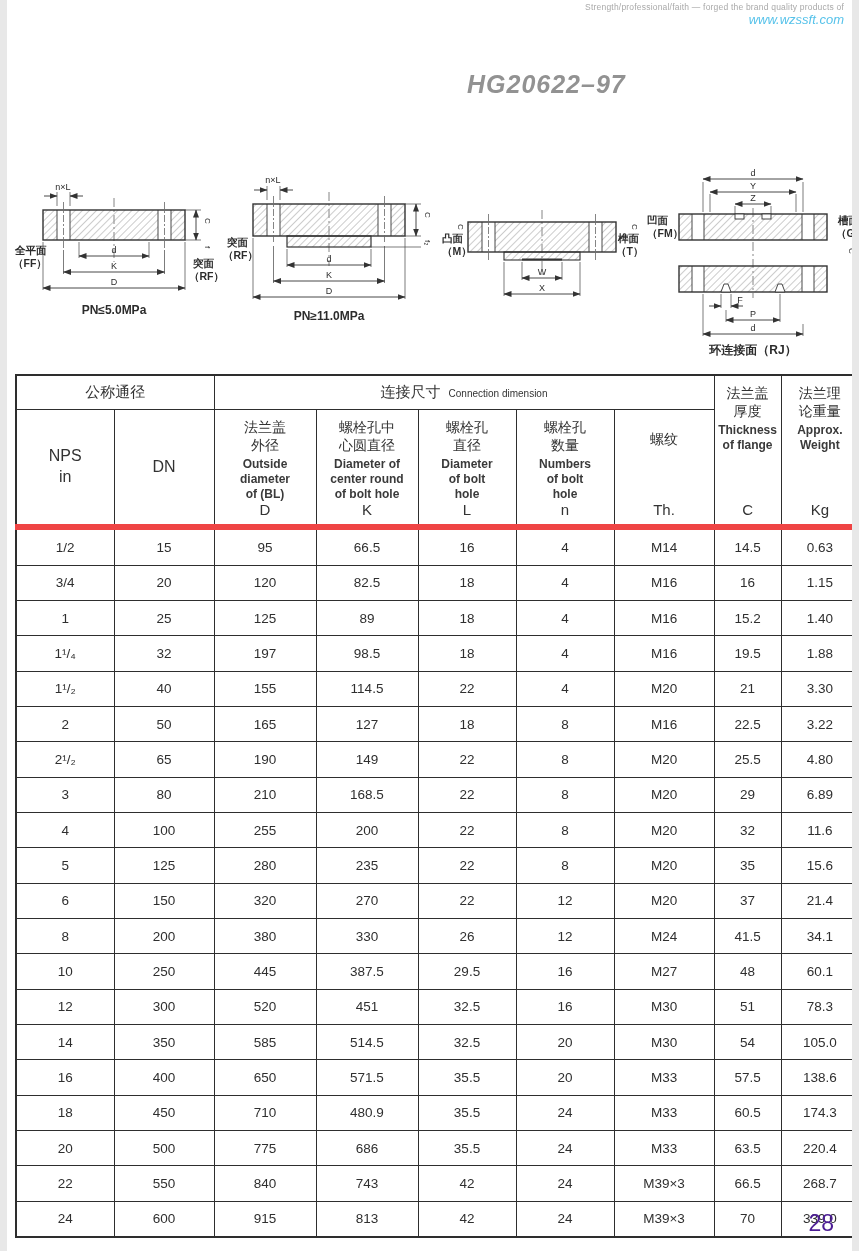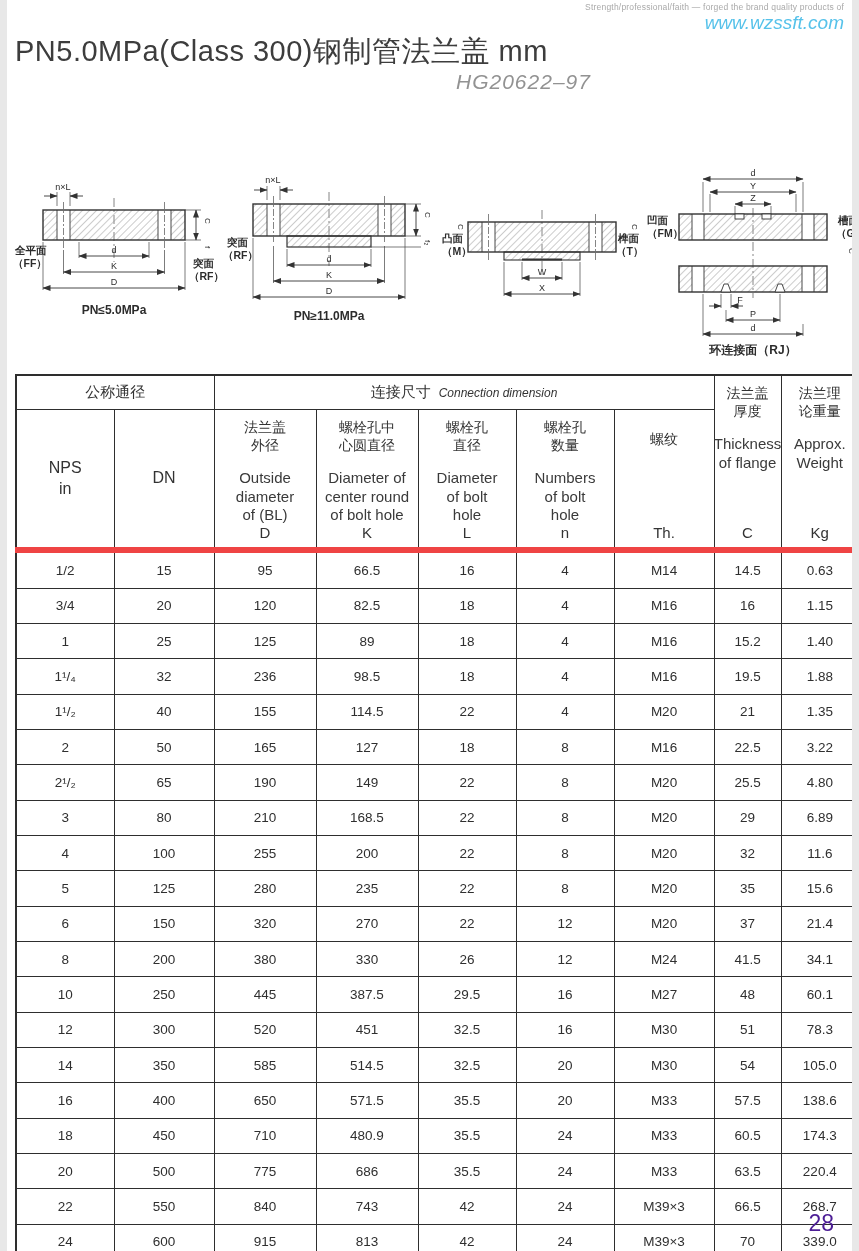--- a/index.html
+++ b/index.html
@@ -3,59 +3,58 @@
 <meta charset="utf-8">
 <style>
   html,body{margin:0;padding:0;background:#e8e8e8;}
   .page{
     position:relative;width:845px;height:1251px;background:#ffffff;
     margin:0 auto;overflow:hidden;
     font-family:"Liberation Sans","DejaVu Sans",sans-serif;color:#333;
   }
   
   .tagline{position:absolute;top:2px;right:8px;font-size:8.5px;color:#a9a9a9;letter-spacing:.2px;}
-  .website{position:absolute;top:12px;right:8px;font-size:19px;font-style:italic;color:#56c2ea;}
+  .website{position:absolute;top:12px;right:8px;font-size:13px;font-style:italic;color:#56c2ea;}
   .page-title{position:absolute;top:32px;left:8px;font-size:29px;color:#3d3d3d;letter-spacing:.5px;white-space:nowrap;}
   .subtitle{position:absolute;top:72px;left:8px;font-size:21px;color:#3d3d3d;}
-  .standard{position:absolute;top:70px;left:449px;font-size:21px;font-weight:normal;font-style:italic;color:#929292;letter-spacing:1px;}
+  .standard{position:absolute;top:70px;left:460px;font-size:25px;font-weight:bold;font-style:italic;color:#929292;letter-spacing:1px;}
   
   .diagrams{position:absolute;top:166px;left:6px;width:849px;height:196px;display:flex;justify-content:space-between;}
   svg{font-family:"Liberation Sans","DejaVu Sans",sans-serif;}
   svg text{fill:#2c2c2c;}
   .dimtxt{font-size:9px;}
   .sidetxt{font-size:10.5px;font-weight:bold;}
   .captxt{font-size:12px;font-weight:bold;}
   .rottxt{font-size:8px;}
   
   .spec-table{position:absolute;top:374px;left:8px;width:843px;border-collapse:collapse;table-layout:fixed;}
   .spec-table th,.spec-table td{border:1.5px solid #2e2e2e;padding:0;text-align:center;vertical-align:middle;font-weight:normal;}
   .spec-table{border:2.5px solid #2e2e2e;}
   .spec-table thead tr.h1 th{height:33px;font-size:15px;}
   .spec-table thead tr.h1{border-bottom:1.5px solid #2e2e2e;}
   .spec-table thead{border-bottom:6px solid #ef4444;}
-  .g2en{font-size:12px;margin-left:8px;font-style:italic;}
+  .g2en{font-size:10px;margin-left:8px;}
   .cellflex{display:flex;flex-direction:column;align-items:center;height:100%;box-sizing:border-box;padding:8px 2px 6px 2px;}
   .h2 th{height:106px;}
   .zh{font-size:14px;line-height:1.3;white-space:pre-line;}
-  .en{font-size:15px;line-height:1.22;color:#3a3a3a;white-space:pre-line;margin-top:15px;}
+  .en{font-size:12px;line-height:1.22;color:#3a3a3a;white-space:pre-line;margin-top:3px;font-weight:bold;}
   .sym{font-size:15px;margin-top:auto;}
   .mid{font-size:16px;}
   .mid div{white-space:pre-line;line-height:1.3;}
   .spec-table tbody td{height:34.35px;font-size:13.5px;color:#2f2f2f;}
   
   .page-number{position:absolute;right:18px;top:1210px;font-size:23px;color:#4c1d95;}
 </style>
 </head>
 <body>
 
 <div class="page">
 
   <div class="tagline">Strength/professional/faith — forged the brand quality products of</div>
   <div class="website">www.wzssft.com</div>
-  <div class="page-title">PN5.0MPa(Class 300)钢制管法兰盖  mm</div>
   <div class="standard">HG20622–97</div>
 
   <div class="diagrams">
 
     <svg width="205" height="182" viewBox="0 0 205 182">
       <defs>
         <pattern id="h1" patternUnits="userSpaceOnUse" width="5" height="5" patternTransform="rotate(45)">
           <line x1="0" y1="0" x2="0" y2="5" stroke="#9a9a9a" stroke-width="1"></line>
         </pattern>
         <marker id="a1" orient="auto-start-reverse" markerWidth="8" markerHeight="7" refX="7.5" refY="3" markerUnits="userSpaceOnUse">
@@ -393,38 +392,38 @@
           <td>89</td>
           <td>18</td>
           <td>4</td>
           <td>M16</td>
           <td>15.2</td>
           <td>1.40</td>
         </tr>
         <tr>
           <td>1¹/₄</td>
           <td>32</td>
-          <td>236</td>
+          <td>197</td>
           <td>98.5</td>
           <td>18</td>
           <td>4</td>
           <td>M16</td>
           <td>19.5</td>
           <td>1.88</td>
         </tr>
         <tr>
           <td>1¹/₂</td>
           <td>40</td>
           <td>155</td>
           <td>114.5</td>
           <td>22</td>
           <td>4</td>
           <td>M20</td>
           <td>21</td>
-          <td>1.35</td>
+          <td>3.30</td>
         </tr>
         <tr>
           <td>2</td>
           <td>50</td>
           <td>165</td>
           <td>127</td>
           <td>18</td>
           <td>8</td>
           <td>M16</td>
           <td>22.5</td>

